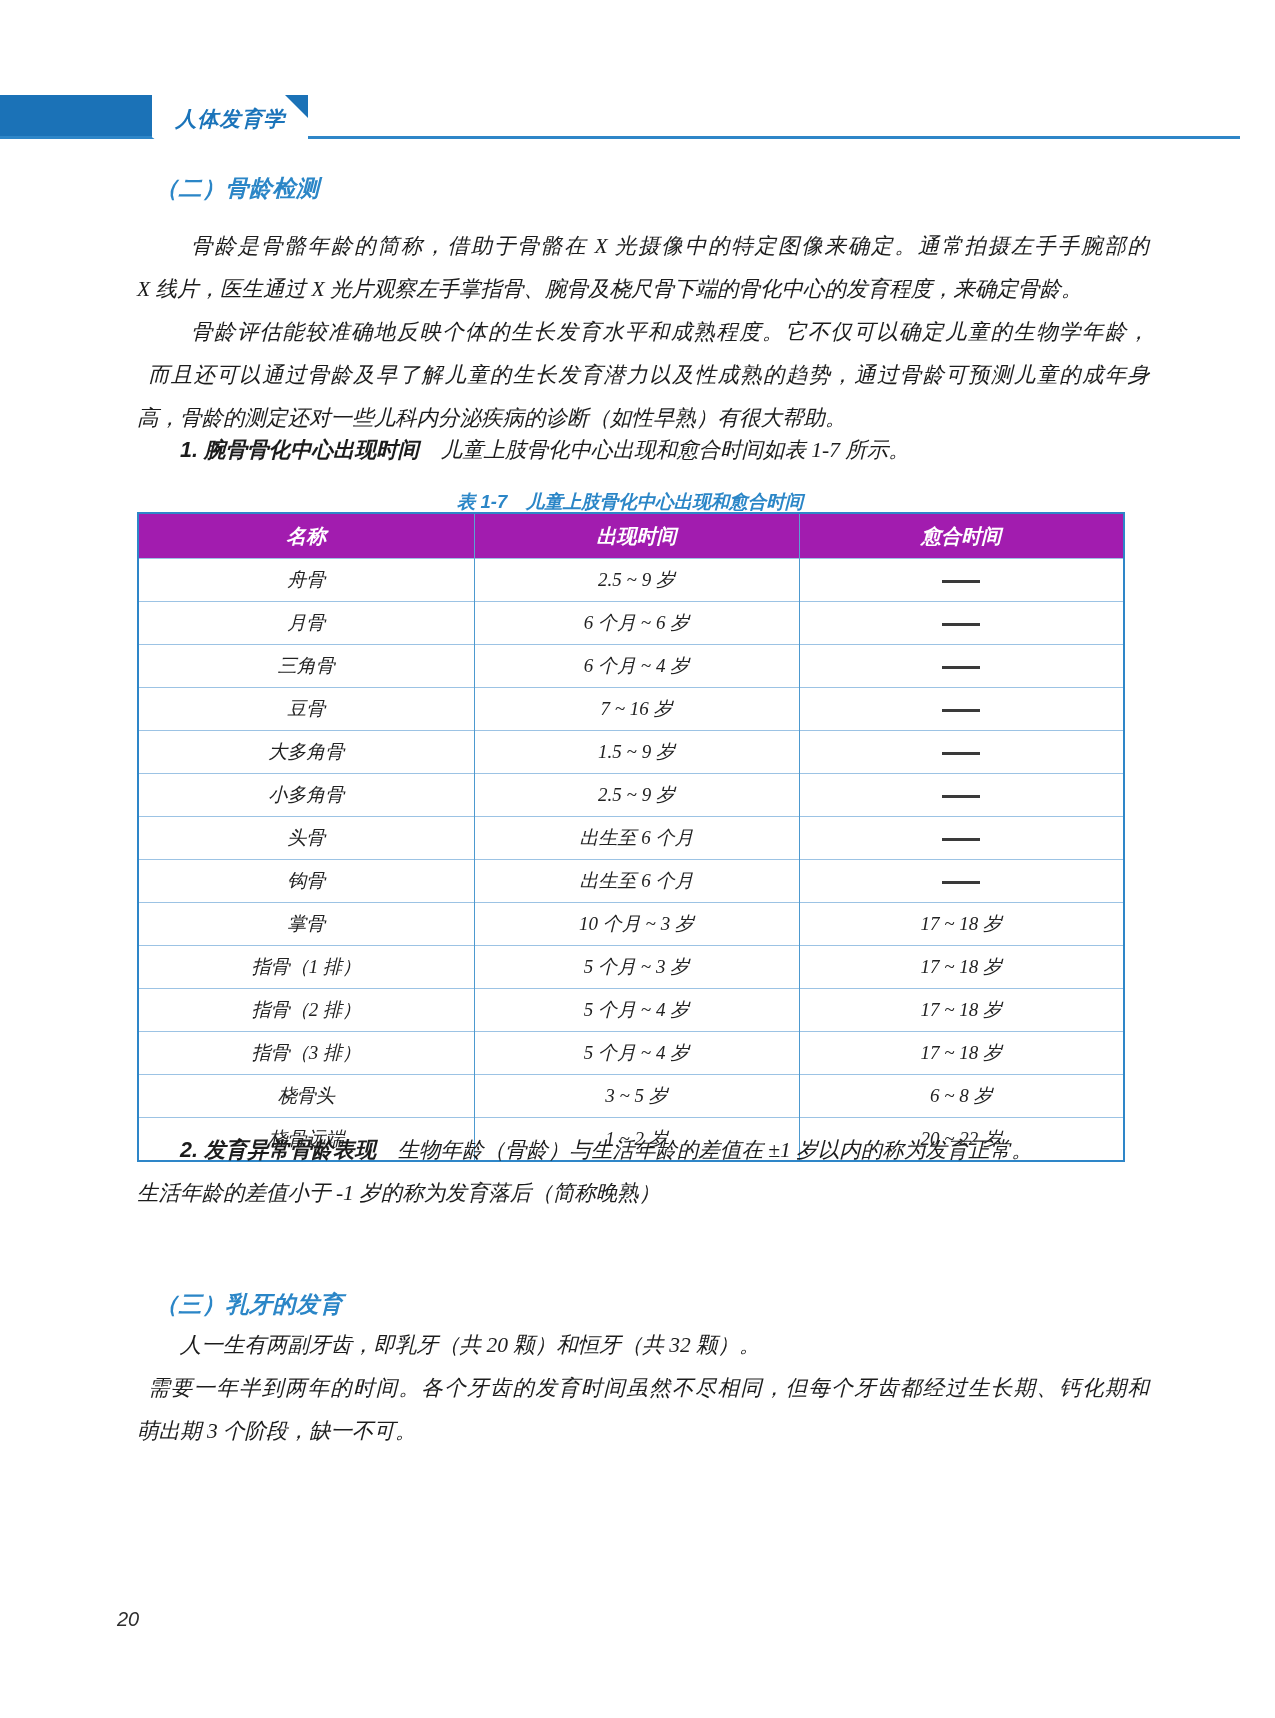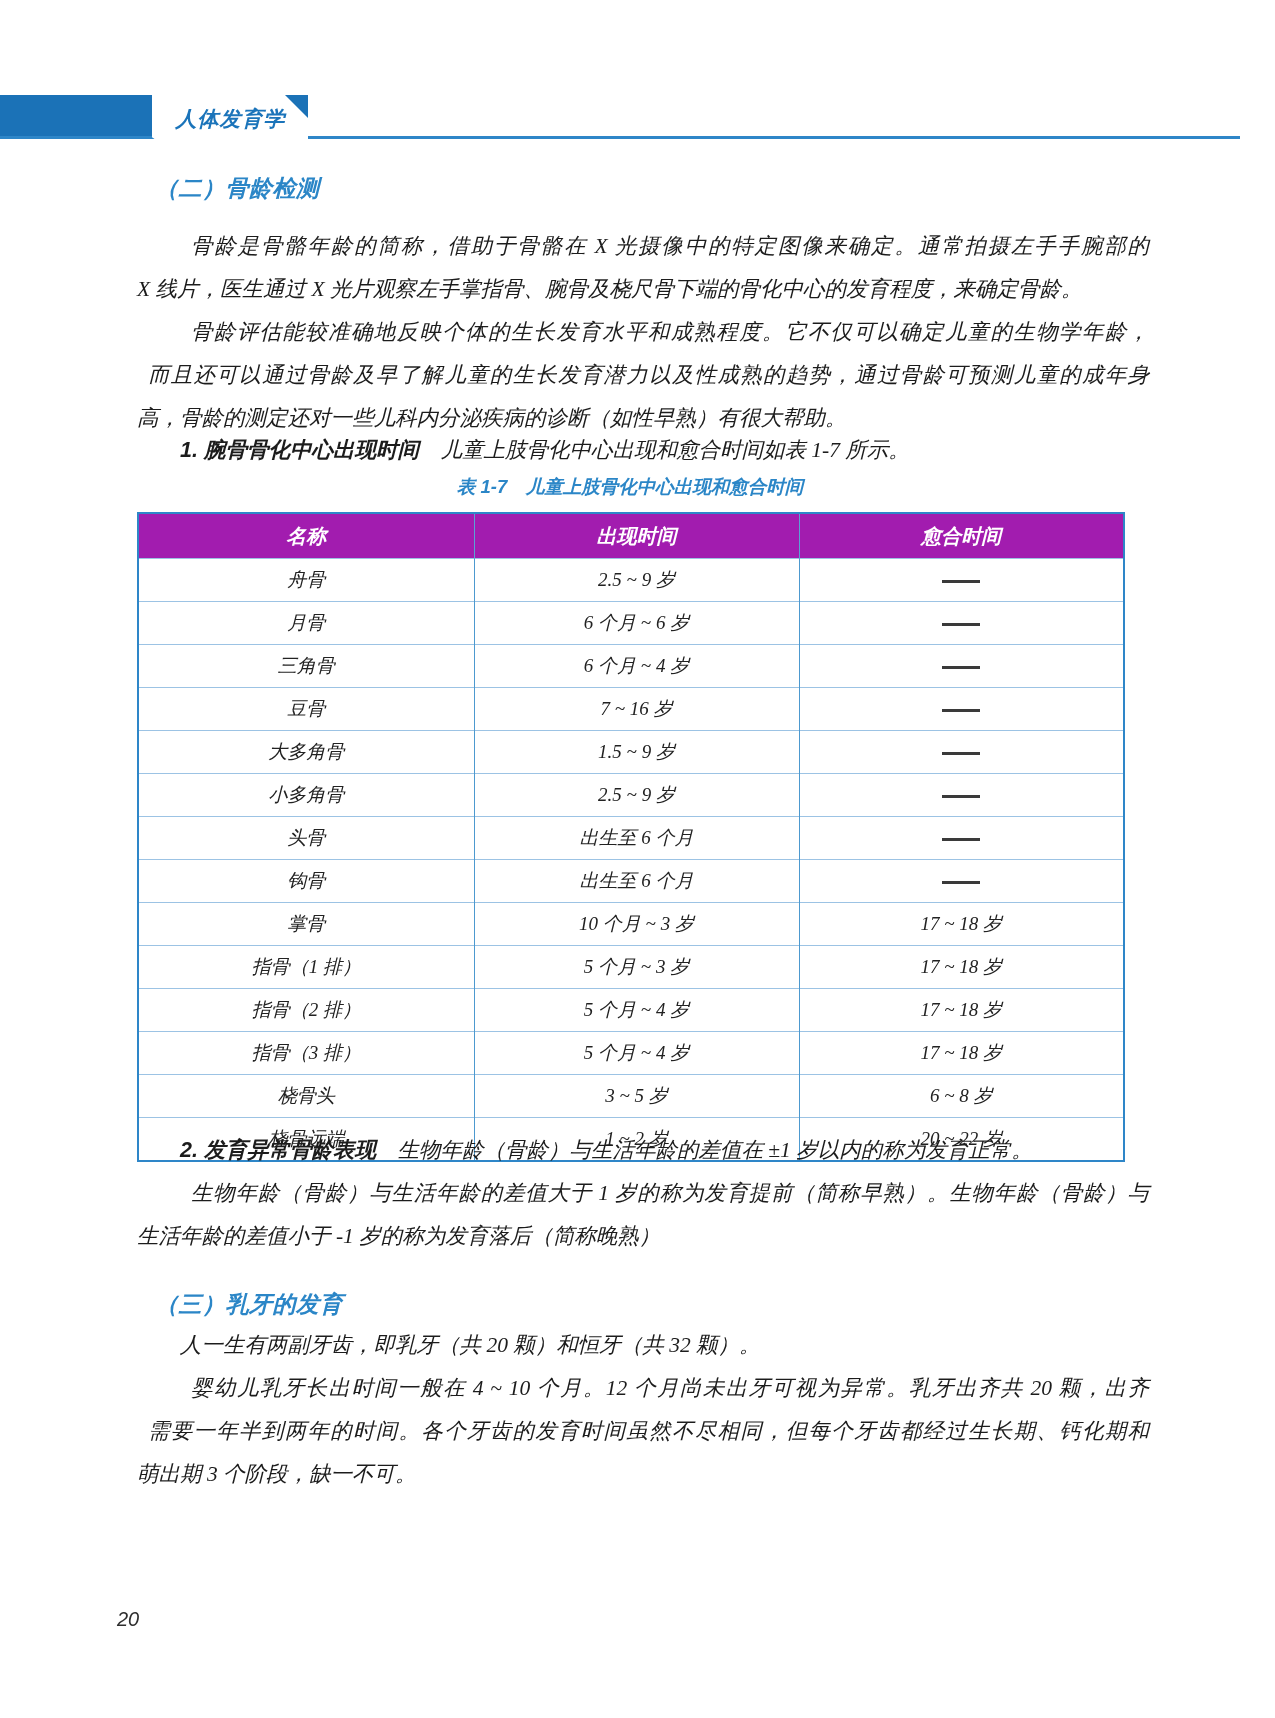--- a/index.html
+++ b/index.html
@@ -22,21 +22,21 @@
                font-weight:bold;font-size:23px;color:#2b86c7;letter-spacing:0.5px;}
 
   
   .para{position:absolute;left:137px;width:1001px;font-size:21.5px;line-height:43px;}
   .tline{width:100%;}
   .tline.ind{text-indent:43px;}
   .tline.full{text-align:justify;text-align-last:justify;margin-left:11px;}
   b.lead{font-family:"Liberation Sans","DejaVu Sans",sans-serif;font-weight:bold;}
 
   
-  .tbl-caption{position:absolute;left:137px;top:474px;width:986px;text-align:center;
+  .tbl-caption{position:absolute;left:137px;top:489px;width:986px;text-align:center;
                font-family:"Liberation Sans","DejaVu Sans",sans-serif;font-weight:bold;
                font-size:18.5px;color:#2b86c7;}
   table.bone{position:absolute;left:137px;top:512px;width:986px;border-collapse:collapse;
              table-layout:fixed;border:2.5px solid #2e86c8;font-size:19px;}
   table.bone col.c1{width:336px;} table.bone col.c2{width:325px;} table.bone col.c3{width:325px;}
   table.bone th{background:#a21caf;color:#ffffff;font-family:"Liberation Sans","DejaVu Sans",sans-serif;
                 font-weight:bold;font-size:20px;height:42px;border-left:1.5px solid #5aa2d5;}
   table.bone th:first-child{border-left:none;}
   table.bone td{height:40px;text-align:center;color:#222;
                 border-top:1.5px solid #9cc3e4;border-left:1.5px solid #4d99cf;margin-top:35px;}
@@ -162,31 +162,29 @@
           <td>20 ~ 22 岁</td>
         </tr>
       </tbody>
   </table>
 
   <div class="para" style="top:1129px">
       <div class="tline ind"><b class="lead">2. 发育异常骨龄表现</b>　生物年龄（骨龄）与生活年龄的差值在 ±1 岁以内的称为发育正常。</div>
     </div>
 
   <div class="para" style="top:1172px">
-      <div class="tline ind full">生物年龄（骨龄）与生活年龄的差值大于 1 岁的称为发育提前（简称早熟）。生物年龄（骨龄）与</div>
       <div class="tline">生活年龄的差值小于 -1 岁的称为发育落后（简称晚熟）</div>
     </div>
 
   <div class="sec-heading" style="top:1289px">（三）乳牙的发育</div>
 
   <div class="para" style="top:1324px">
       <div class="tline ind">人一生有两副牙齿，即乳牙（共 20 颗）和恒牙（共 32 颗）。</div>
     </div>
 
   <div class="para" style="top:1367px">
-      <div class="tline ind full">婴幼儿乳牙长出时间一般在 4 ~ 10 个月。12 个月尚未出牙可视为异常。乳牙出齐共 20 颗，出齐</div>
       <div class="tline full">需要一年半到两年的时间。各个牙齿的发育时间虽然不尽相同，但每个牙齿都经过生长期、钙化期和</div>
       <div class="tline">萌出期 3 个阶段，缺一不可。</div>
     </div>
 
   <div class="page-number">20</div>
 
 </div>
 
 </body></html>

